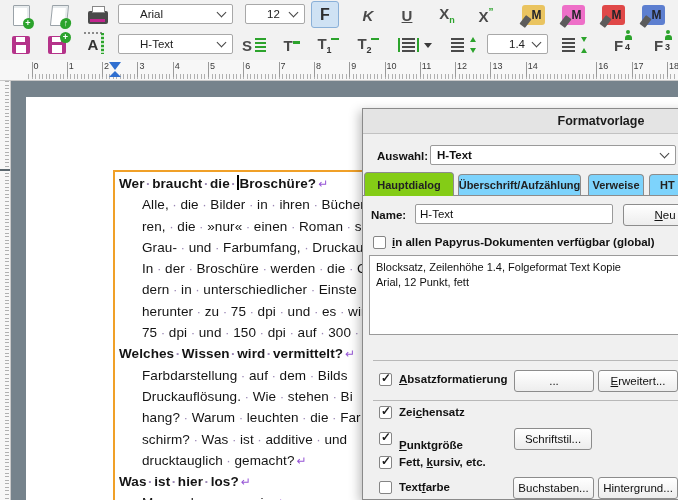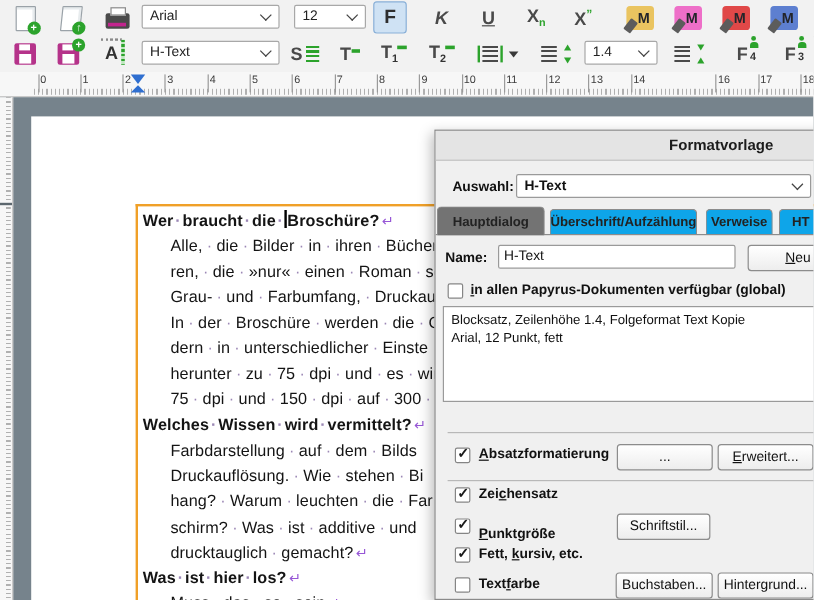--- a/index.html
+++ b/index.html
@@ -12,21 +12,21 @@
   .tbi{position:absolute;top:2px;height:26px;min-width:26px;display:flex;align-items:center;justify-content:center;border-radius:3px;}
   .tbi.toggled{background:#cfe2f4;border:1px solid #8ab0d8;top:1px;height:25px;}
   .glyph{font:bold 15px "Liberation Sans",sans-serif;color:#4a4a4a;line-height:1;}
   .glyph.k{font-style:italic;}
   .glyph.u{text-decoration:underline;}
   .glyph.f{color:#2e2e2e;font-size:16px;}
   .sub{font:bold 9px "Liberation Sans",sans-serif;color:#2ca32c;vertical-align:-4px;}
   .sub.dk{color:#333;}
   .sup{font:bold 10px "Liberation Sans",sans-serif;color:#2ca32c;vertical-align:6px;}
   .tsel{position:absolute;top:4px;height:20px;background:#fff;border:1px solid #a8a8a8;border-radius:2px;
-        display:flex;align-items:center;font-size:11.5px;color:#222;padding-left:6px;box-sizing:border-box;}
+        display:flex;align-items:center;font-size:11.5px;color:#222;padding-left:21px;box-sizing:border-box;}
   .tsel .val{flex:1;}
   .chev{width:6px;height:6px;border-right:1.5px solid #444;border-bottom:1.5px solid #444;
         transform:rotate(45deg);margin:-3px 7px 0 4px;flex:none;}
   
   .ic-page{position:relative;width:15px;height:19px;background:#fff;border:1px solid #9aa2a8;border-radius:1px;box-shadow:inset -2px 2px 0 #e8ecee;}
   .badge{position:absolute;right:-5px;bottom:-4px;width:11px;height:11px;border-radius:50%;background:#2ca32c;
          color:#fff;font:bold 9px/11px "Liberation Sans",sans-serif;text-align:center;}
   .ic-print{position:relative;width:20px;height:13px;background:#4a4a4a;border-radius:2px;margin-top:5px;}
   .ic-print::before{content:"";position:absolute;left:4px;top:-5px;width:11px;height:5px;background:#fff;border:1px solid #888;}
   .ic-print::after{content:"";position:absolute;left:2px;bottom:2px;width:15px;height:3px;background:#c2258e;}
@@ -86,24 +86,24 @@
   .dialog{position:absolute;left:362px;top:108px;width:476px;height:392px;background:#f0f0f0;
           border:1px solid #8a8a8a;box-sizing:border-box;box-shadow:-3px 3px 10px rgba(0,0,0,.25);overflow:hidden;}
   .dtitle{position:absolute;left:0;top:0;width:476px;height:24px;background:#e4e4e4;border-bottom:1px solid #c2c2c2;
           display:flex;align-items:center;justify-content:center;font-weight:bold;font-size:12.5px;color:#1c1c1c;}
   .dlab{position:absolute;font-size:11.5px;color:#111;}
   .dlab.b{font-weight:bold;}
   .select{position:absolute;height:20px;background:#fff;border:1px solid #9a9a9a;border-radius:2px;
           display:flex;align-items:center;font-size:11.5px;font-weight:bold;color:#111;padding-left:6px;box-sizing:border-box;}
   .select .val{flex:1;}
   .tabstrip{position:absolute;left:0;top:63px;width:476px;height:24px;border-bottom:1px solid #8c8c8c;box-sizing:border-box;}
-  .tab{position:absolute;bottom:0;height:21px;background:#0ea5e9;border:1px solid #8c8c8c;border-bottom:none;
+  .tab{position:absolute;bottom:0;height:21px;background:#7dd3fc;border:1px solid #8c8c8c;border-bottom:none;
        border-radius:4px 4px 0 0;font-size:11px;font-weight:bold;color:#222;
        display:flex;align-items:center;justify-content:center;box-sizing:border-box;padding:0 6px;}
-  .tab.active{height:24px;background:#737373;bottom:-1px;z-index:2;}
+  .tab.active{height:24px;background:#84cc16;bottom:-1px;z-index:2;}
   .inp{position:absolute;height:20px;background:#fff;border:1px solid #9a9a9a;border-radius:2px;
        font:11.5px "Liberation Sans",sans-serif;color:#111;padding:0 4px;box-sizing:border-box;}
   .btn{position:absolute;height:22px;background:linear-gradient(#ffffff,#ededed);border:1px solid #8c8c8c;border-radius:3px;
        font-size:11.5px;color:#111;display:flex;align-items:center;justify-content:center;box-sizing:border-box;}
   .cb{position:absolute;width:13px;height:13px;background:#fff;border:1px solid #858585;border-radius:2px;box-sizing:border-box;}
   .cb.on::after{content:"\2713";position:absolute;left:1px;top:-3px;font-size:12px;font-weight:bold;color:#1a1a1a;}
   .infobox{position:absolute;left:6px;top:146px;width:464px;height:80px;background:#fff;border:1px solid #9a9a9a;
            box-sizing:border-box;padding:4px 6px;font-size:11px;color:#111;line-height:14.5px;}
   .hr{position:absolute;left:10px;width:456px;height:1px;background:#b8b8b8;}
 </style>

